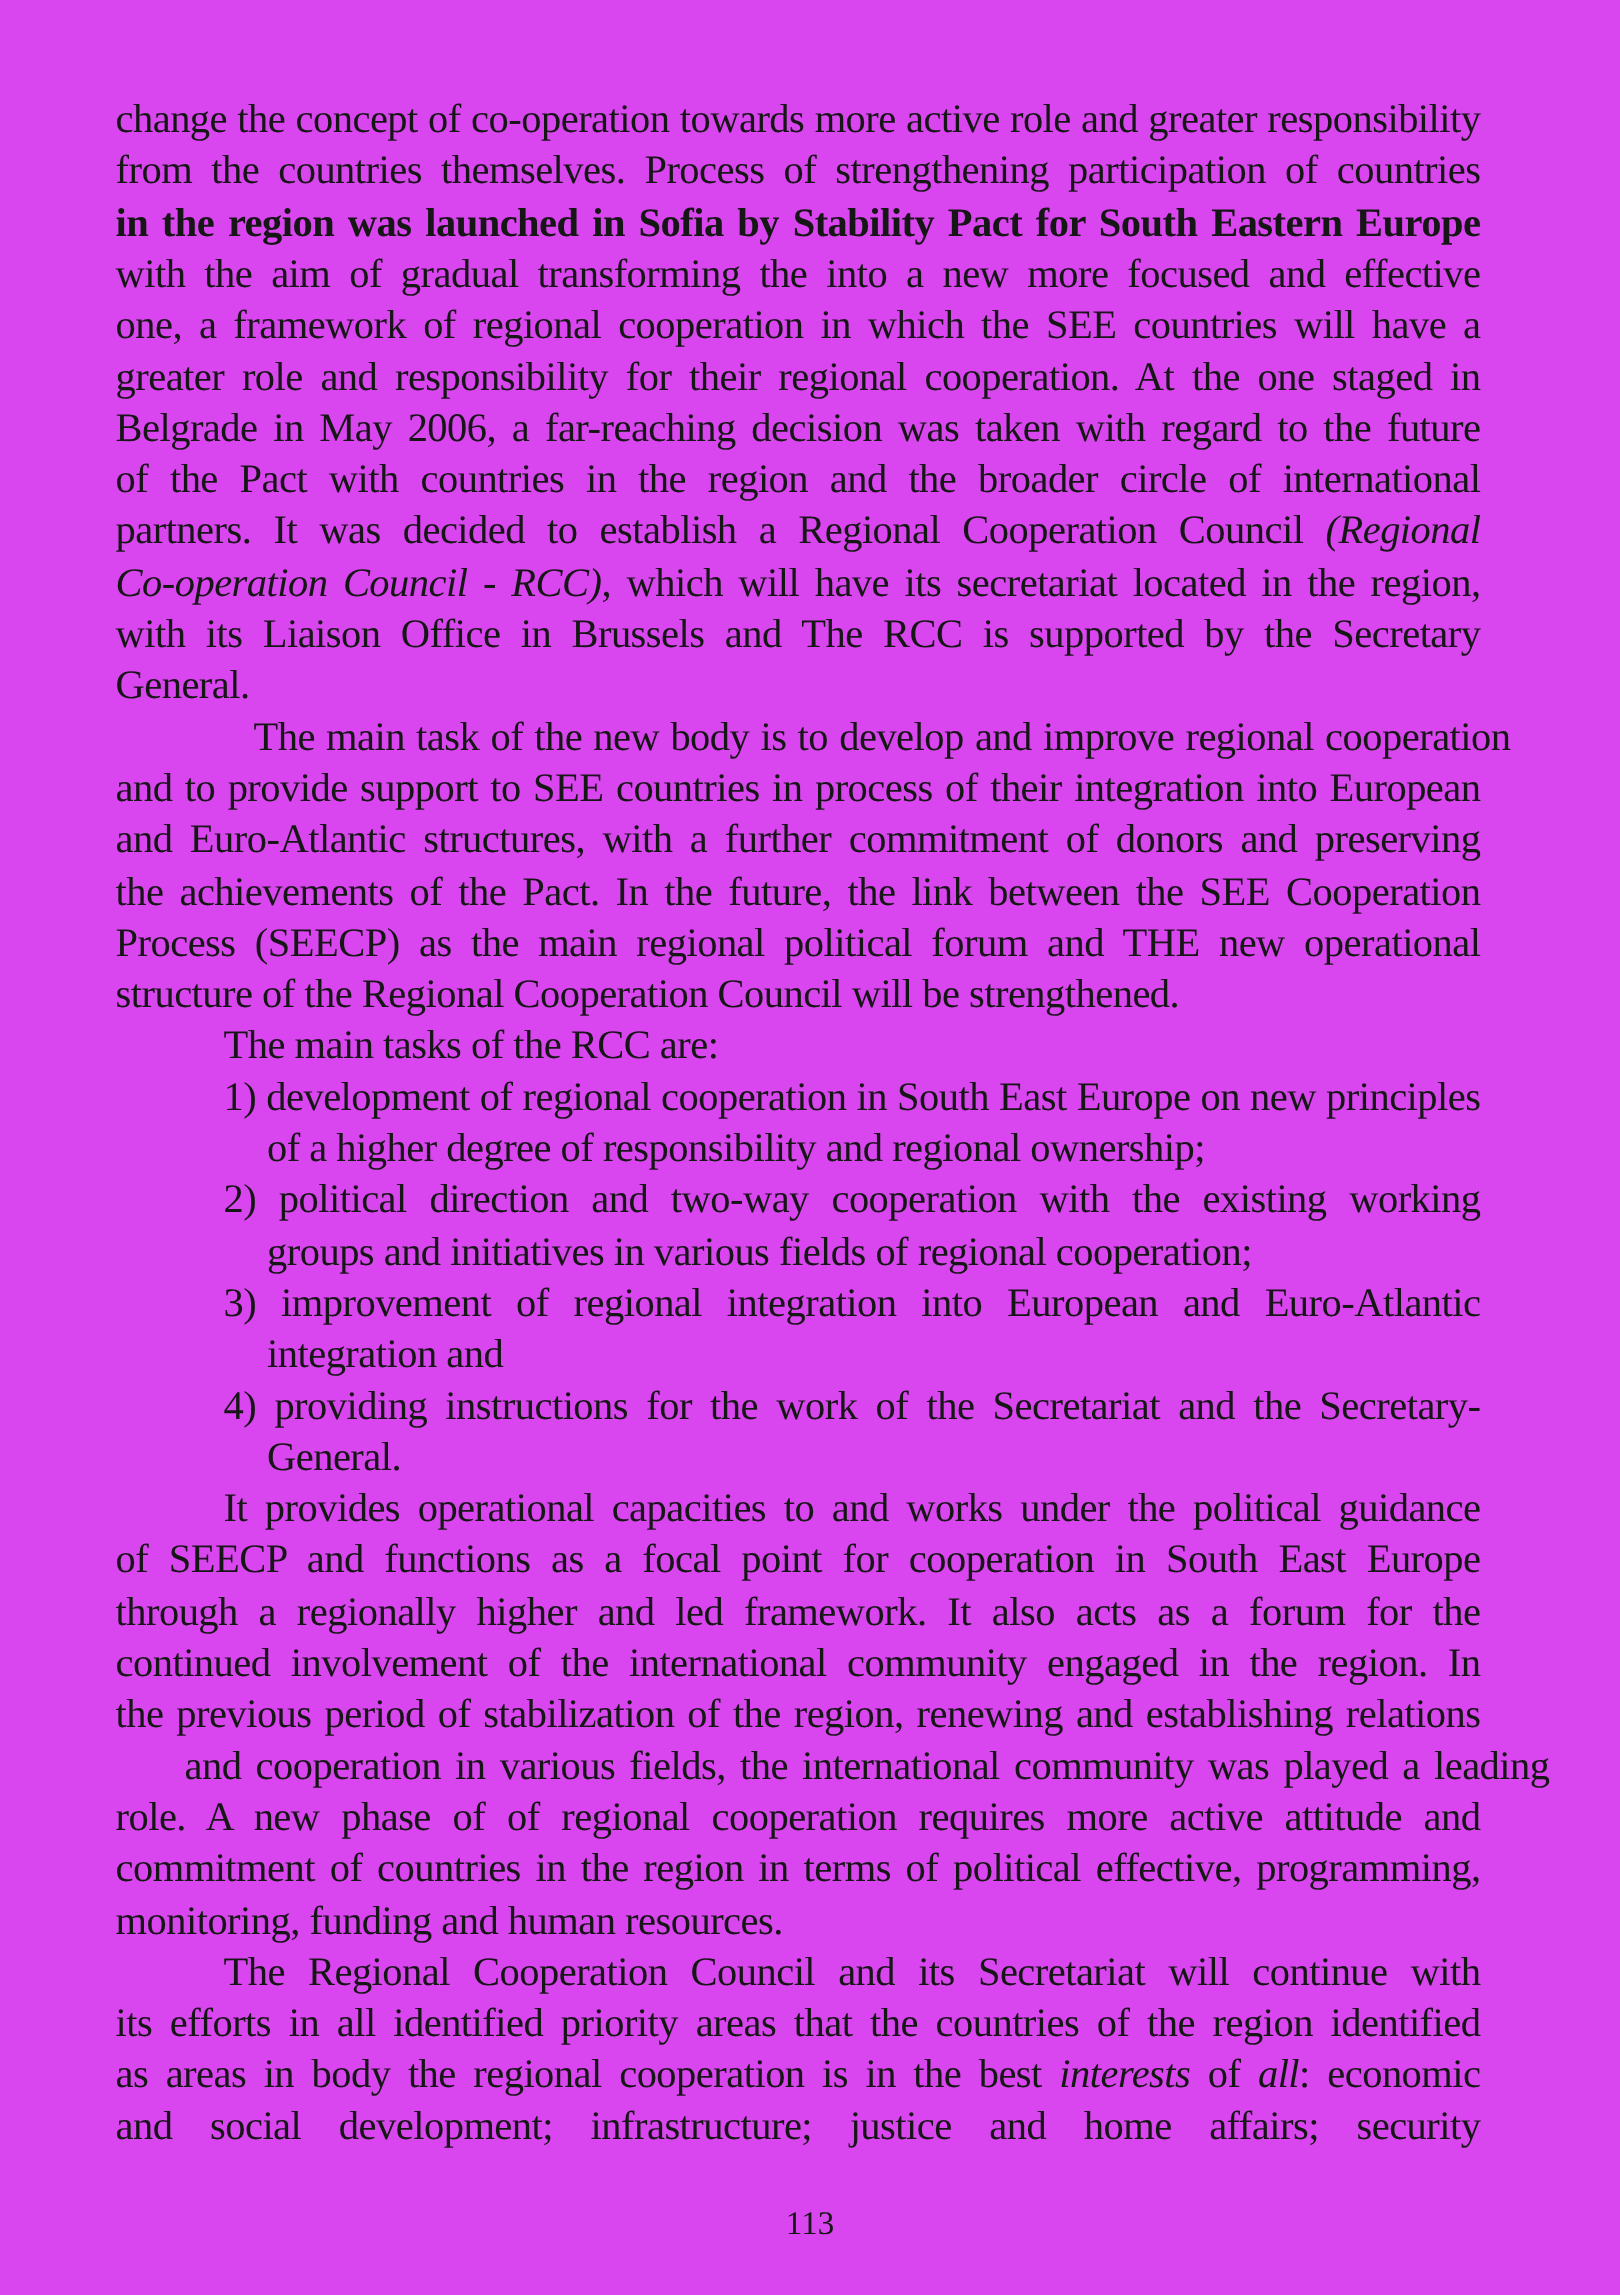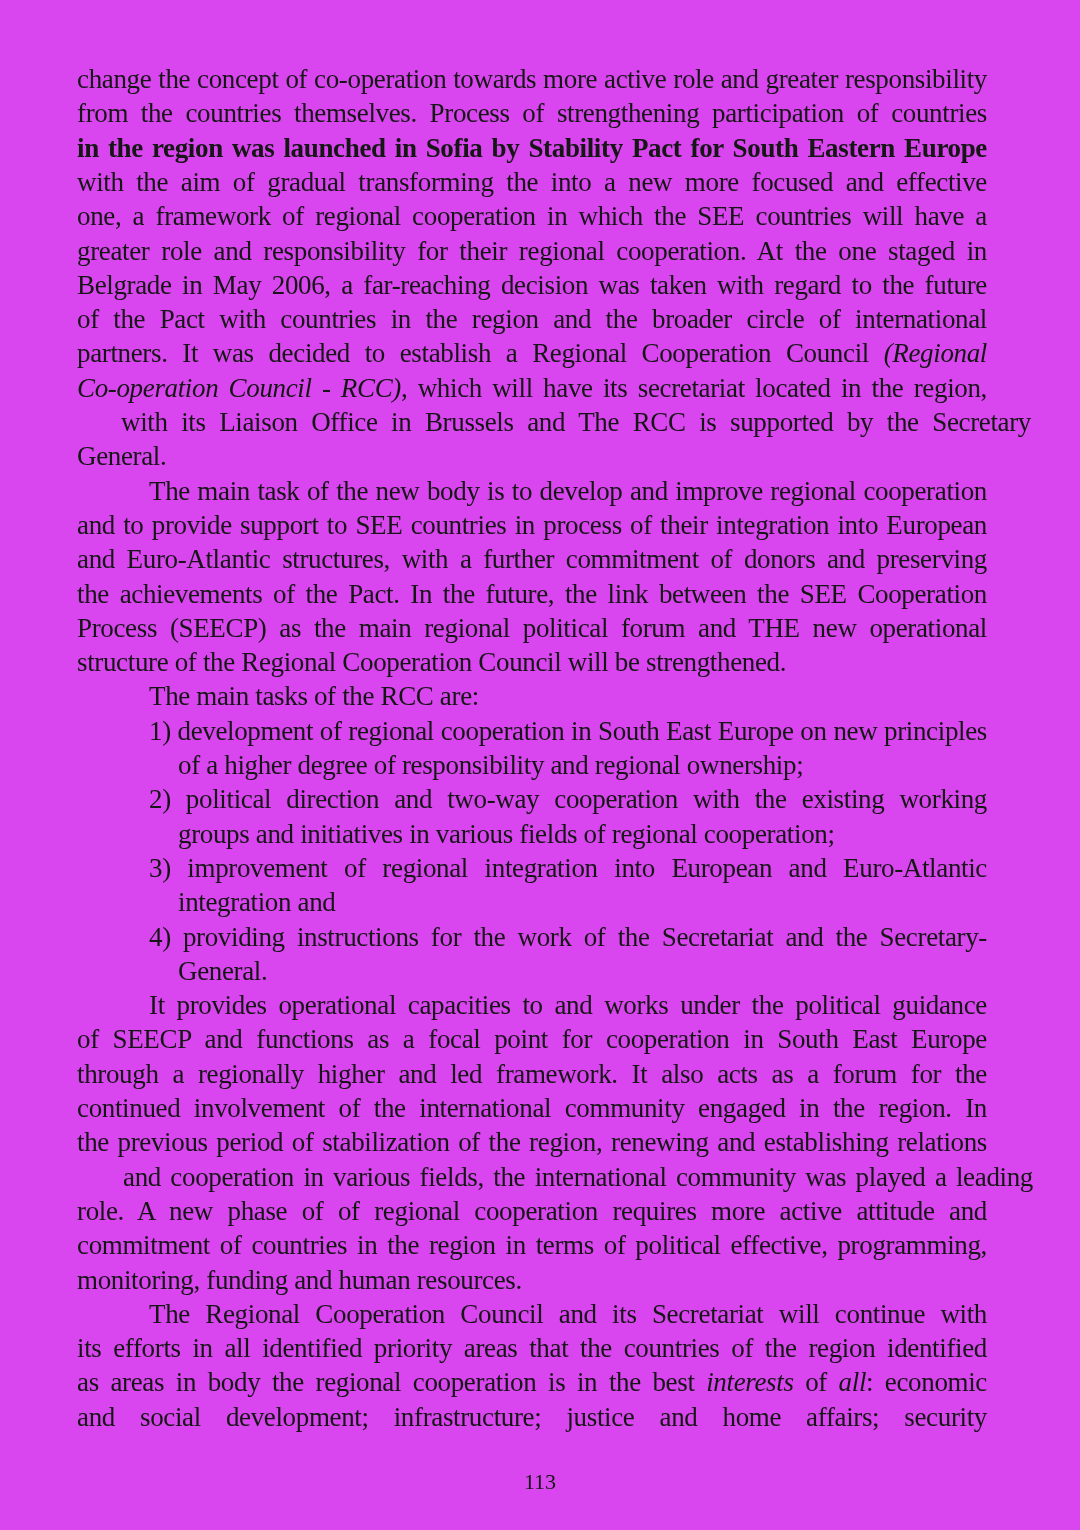--- a/index.html
+++ b/index.html
@@ -39,23 +39,23 @@
       <div class="line" style="top: 62px;">change the concept of co-operation towards more active role and greater responsibility</div>
       <div class="line" style="top: 96.3px;">from the countries themselves. Process of strengthening participation of countries</div>
       <div class="line" style="top: 130.6px; font-weight: bold;">in the region was launched in Sofia by Stability Pact for South Eastern Europe</div>
       <div class="line" style="top: 164.9px;">with the aim of gradual transforming the into a new more focused and effective</div>
       <div class="line" style="top: 199.2px;">one, a framework of regional cooperation in which the SEE countries will have a</div>
       <div class="line" style="top: 233.5px;">greater role and responsibility for their regional cooperation. At the one staged in</div>
       <div class="line" style="top: 267.8px;">Belgrade in May 2006, a far-reaching decision was taken with regard to the future</div>
       <div class="line" style="top: 302.1px;">of the Pact with countries in the region and the broader circle of international</div>
       <div class="line" style="top: 336.4px;"><span>partners. It was decided to establish a Regional Cooperation Council </span><i>(Regional</i><span></span></div>
       <div class="line" style="top: 370.7px;"><span></span><i>Co-operation Council - RCC)</i><span>, which will have its secretariat located in the region,</span></div>
-      <div class="line" style="top: 405px; margin-left: 44px;">with its Liaison Office in Brussels and The RCC is supported by the Secretary</div>
+      <div class="line" style="top: 405px;">with its Liaison Office in Brussels and The RCC is supported by the Secretary</div>
       <div class="line last" style="top: 439.3px;">General.</div>
-      <div class="line indent" style="top: 473.6px;">The main task of the new body is to develop and improve regional cooperation</div>
+      <div class="line indent" style="top: 473.6px; margin-left: 20px;">The main task of the new body is to develop and improve regional cooperation</div>
       <div class="line" style="top: 507.9px;">and to provide support to SEE countries in process of their integration into European</div>
       <div class="line" style="top: 542.2px;">and Euro-Atlantic structures, with a further commitment of donors and preserving</div>
       <div class="line" style="top: 576.5px;">the achievements of the Pact. In the future, the link between the SEE Cooperation</div>
       <div class="line" style="top: 610.8px;">Process (SEECP) as the main regional political forum and THE new operational</div>
       <div class="line last" style="top: 645.1px;">structure of the Regional Cooperation Council will be strengthened.</div>
       <div class="line indent last" style="top: 679.4px;">The main tasks of the RCC are:</div>
       <div class="line item" style="top: 713.7px;">1) development of regional cooperation in South East Europe on new principles</div>
       <div class="line cont last" style="top: 748px;">of a higher degree of responsibility and regional ownership;</div>
       <div class="line item" style="top: 782.3px;">2) political direction and two-way cooperation with the existing working</div>
       <div class="line cont last" style="top: 816.6px;">groups and initiatives in various fields of regional cooperation;</div>

